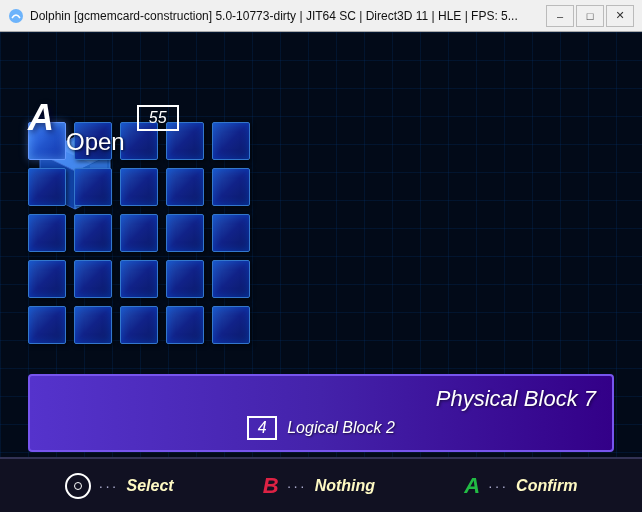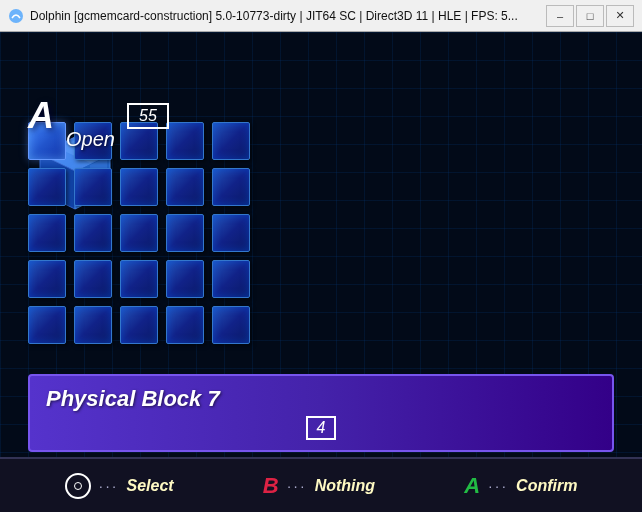--- a/index.html
+++ b/index.html
@@ -129,23 +129,22 @@
 
     .header-letter {
       font-size: 36px;
       font-weight: bold;
       color: #ffffff;
       font-style: italic;
       text-shadow: 2px 2px 6px rgba(0,0,50,0.8);
     }
 
     .header-open {
-      font-size: 20px;
-      color: #ffffff;
-      font-style: italic;
+      font-size: 24px;
+      color: #ffffff;
       text-shadow: 1px 1px 3px rgba(0,0,0,0.8);
       margin-top: 48px;
     }
 
     .header-count {
       border: 2px solid #ffffff;
       padding: 2px 8px;
       font-size: 16px;
       color: #ffffff;
       font-style: italic;
@@ -161,23 +160,23 @@
       left: 28px;
       right: 28px;
       background: linear-gradient(to right, #5533cc, #4422aa, #330088);
       border: 2px solid #7755ee;
       border-radius: 4px;
       padding: 10px 16px;
     }
 
     #info-bar .block-name {
       font-size: 22px;
-      font-weight: bold;
-      color: #ffffff;
-      text-align: left;
+      font-weight: normal;
+      color: #ffffff;
+      text-align: right;
       font-style: italic;
       text-shadow: 1px 1px 3px rgba(0,0,0,0.6);
     }
 
     #info-bar .block-sub {
       display: flex;
       align-items: center;
       justify-content: center;
       gap: 10px;
       margin-top: 4px;
@@ -339,20 +338,21 @@
       <div class="small-cube"></div>
       <div class="small-cube"></div>
       <div class="small-cube"></div>
     </div>
 
 
   <div id="info-bar">
     <div class="block-name">Physical Block 7</div>
     <div class="block-sub">
       <span class="block-num-box">4</span>
+      <span class="block-logical">Logical Block 2</span>
     </div>
   </div>
 
   <div id="controls-bar">
 
     <div class="ctrl-item">
       <div class="ctrl-circle">
         <div class="ctrl-circle-inner"></div>
       </div>
       <span class="ctrl-dots">···</span>

